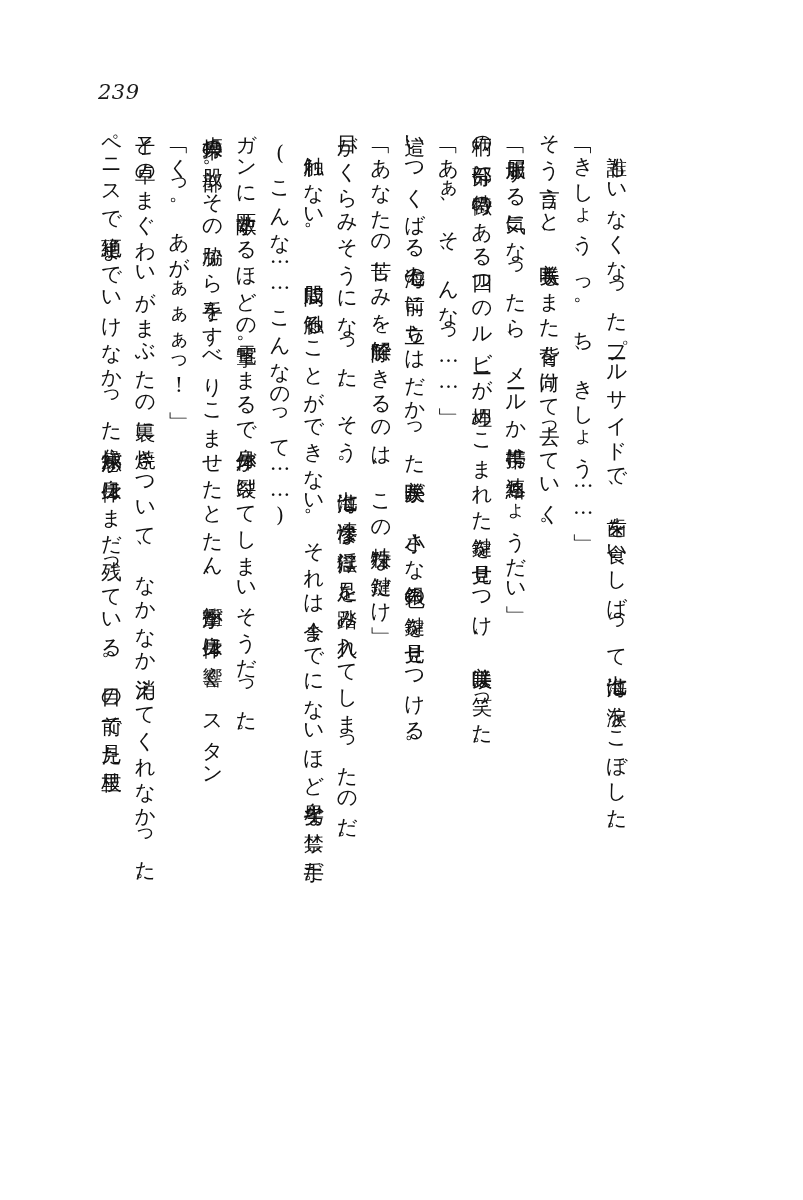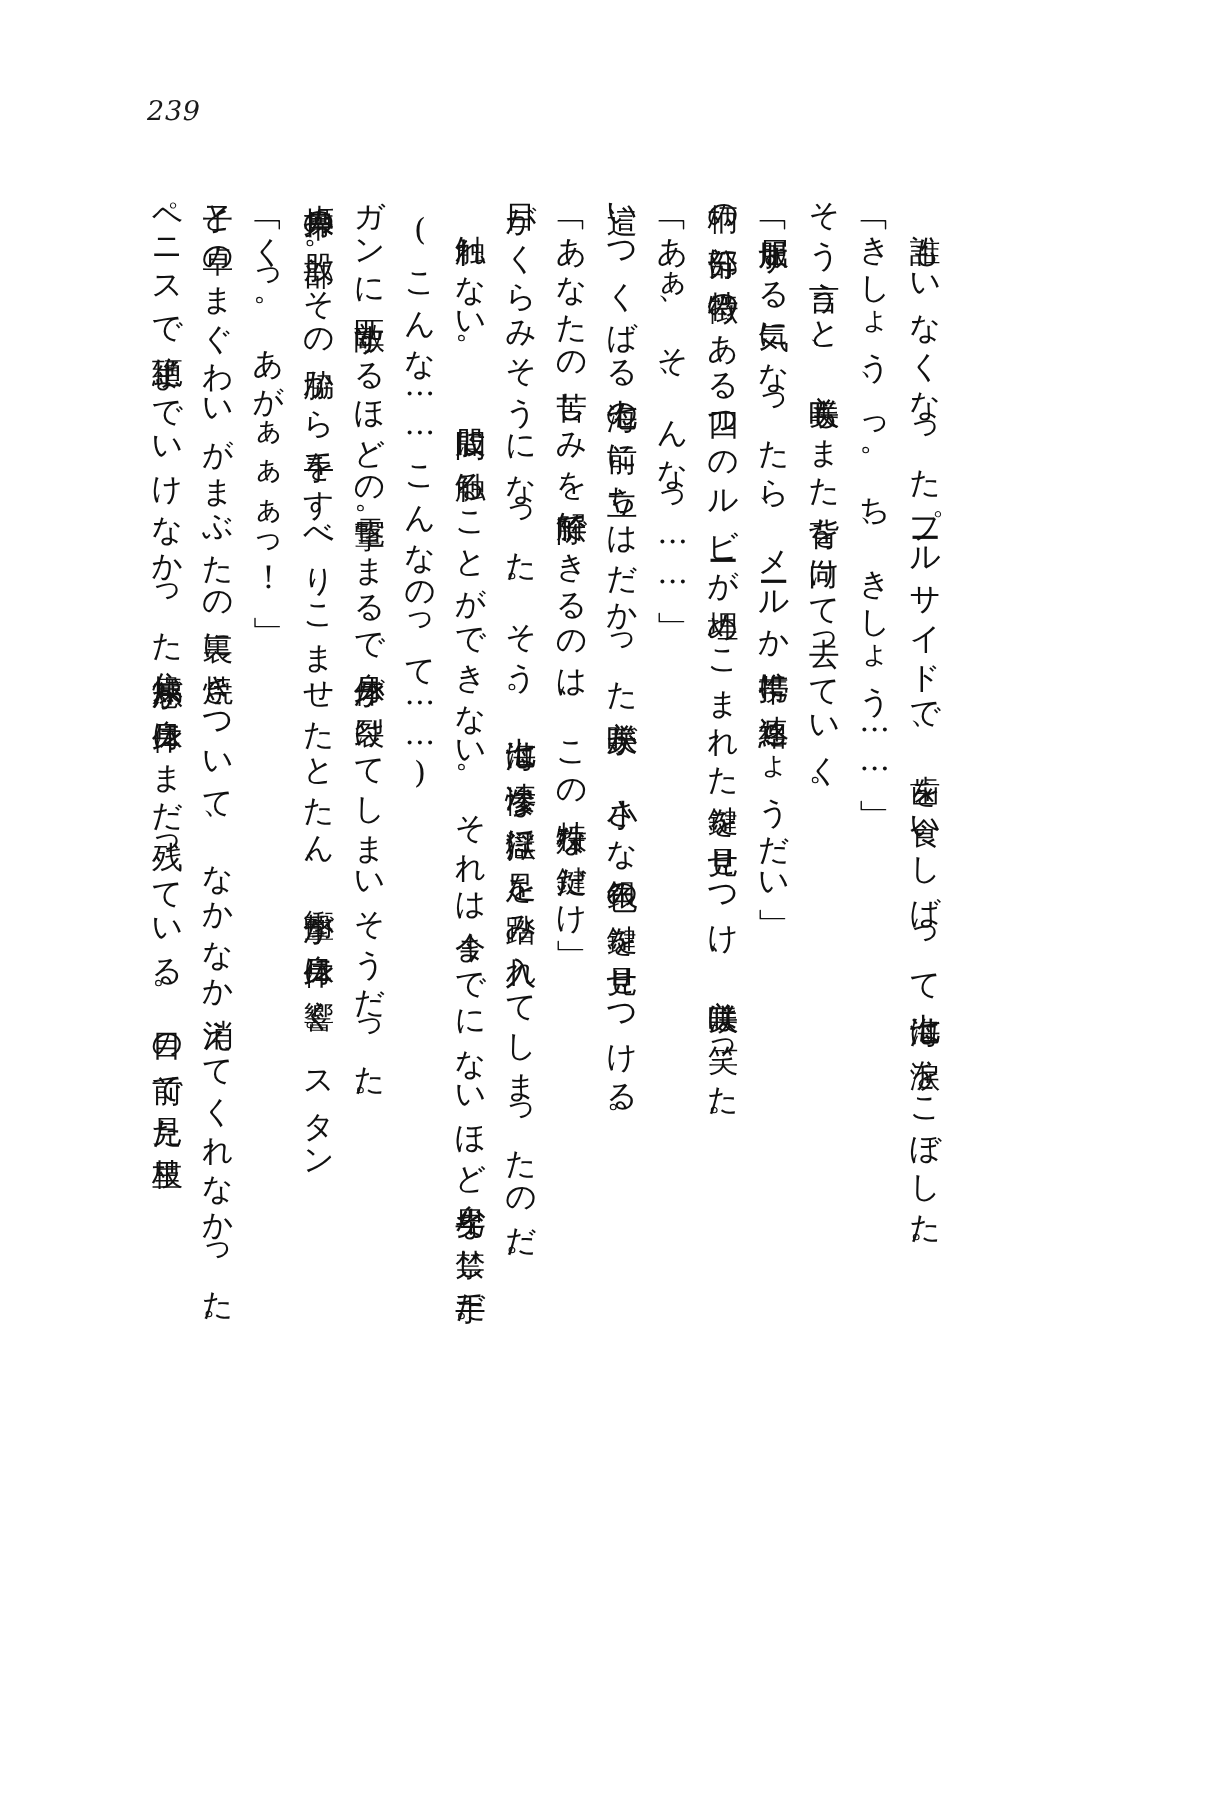--- a/index.html
+++ b/index.html
@@ -15,24 +15,24 @@
     color: #111111;
   }
   .page {
     position: relative;
     width: 803px;
     height: 1200px;
     background: #ffffff;
   }
   .page-number {
     position: absolute;
-    top: 64px;
+    top: 80px;
     left: 98px;
     font-family: "DejaVu Serif", "Liberation Serif", serif;
-    font-size: 18px;
+    font-size: 21px;
     font-style: italic;
     color: #1a1a1a;
     letter-spacing: 0.5px;
   }
   .text-block {
     position: absolute;
     top: 120px;
     right: 62px;
     height: 1000px;
     width: 640px;

